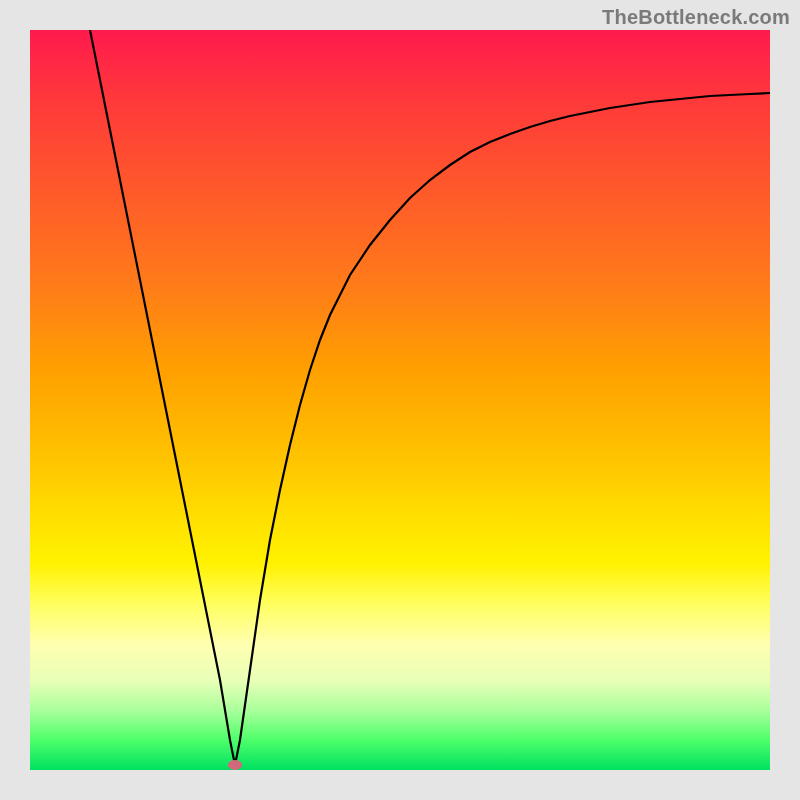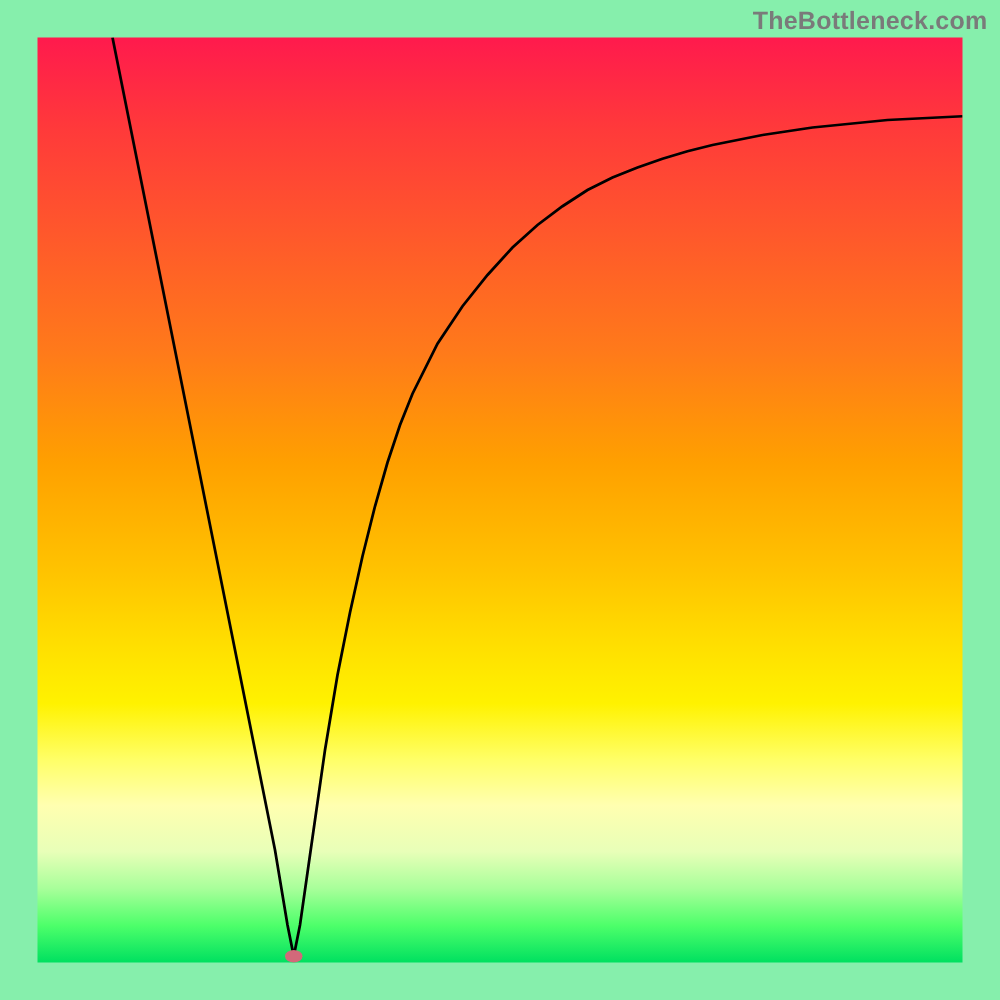--- a/index.html
+++ b/index.html
@@ -8,21 +8,21 @@
     width: 800px;
     height: 800px;
     background: #000;
     overflow: hidden;
     font-family: Arial, Helvetica, sans-serif;
   }
   .frame {
     position: relative;
     width: 800px;
     height: 800px;
-    background: #86efac;
+    background: #e5e5e5;
   }
   .plot {
     position: absolute;
     left: 30px;
     top: 30px;
     width: 740px;
     height: 740px;
     background: linear-gradient(
       to bottom,
       #ff1a4d 0%,

